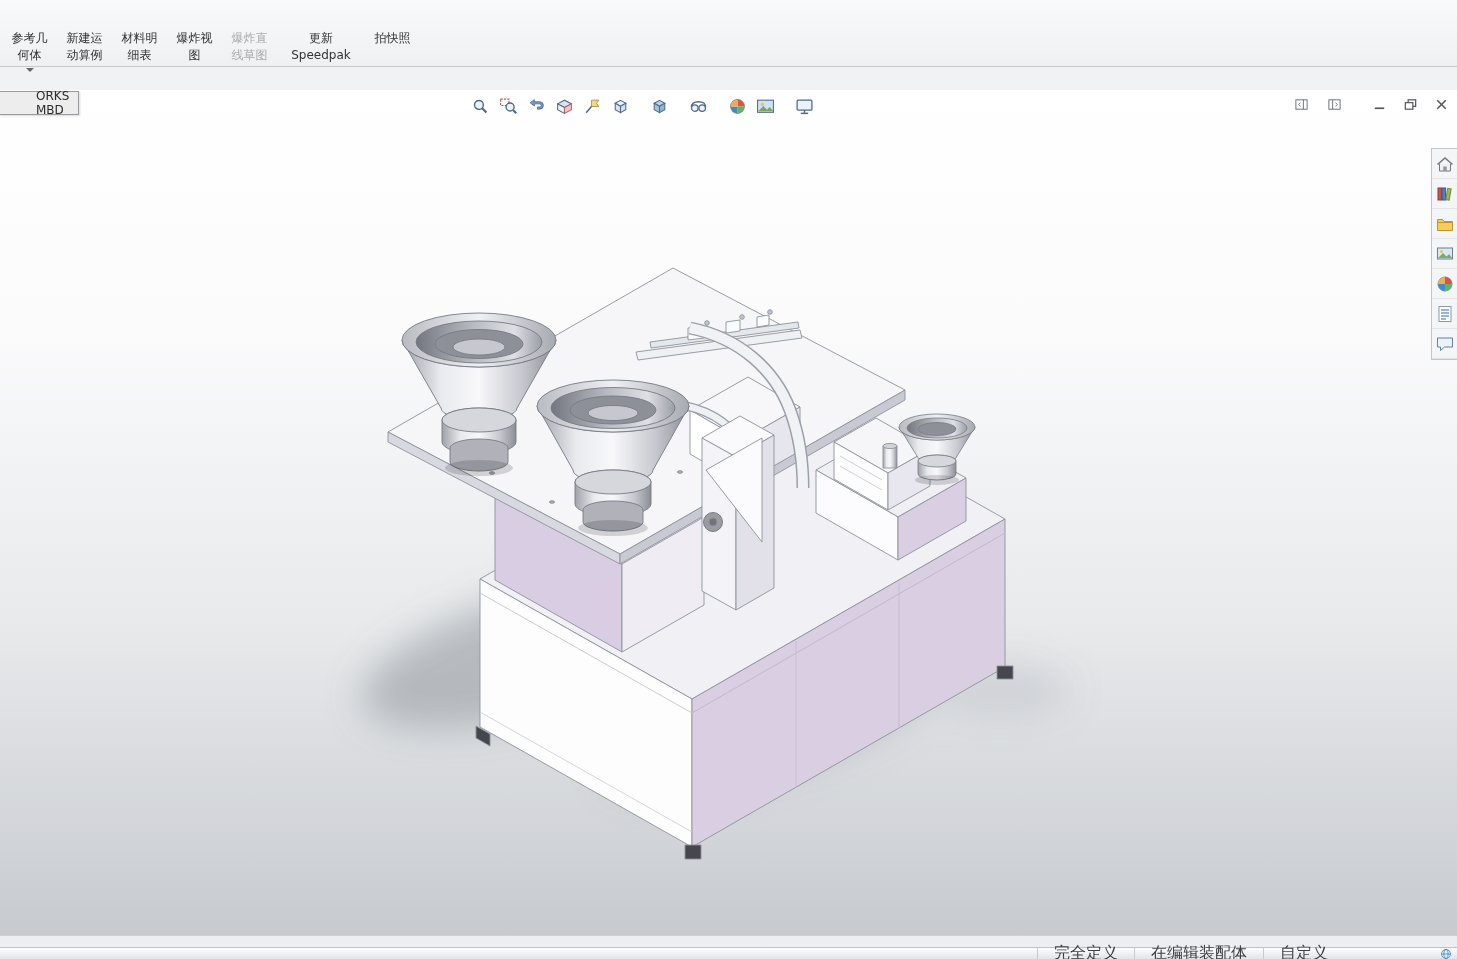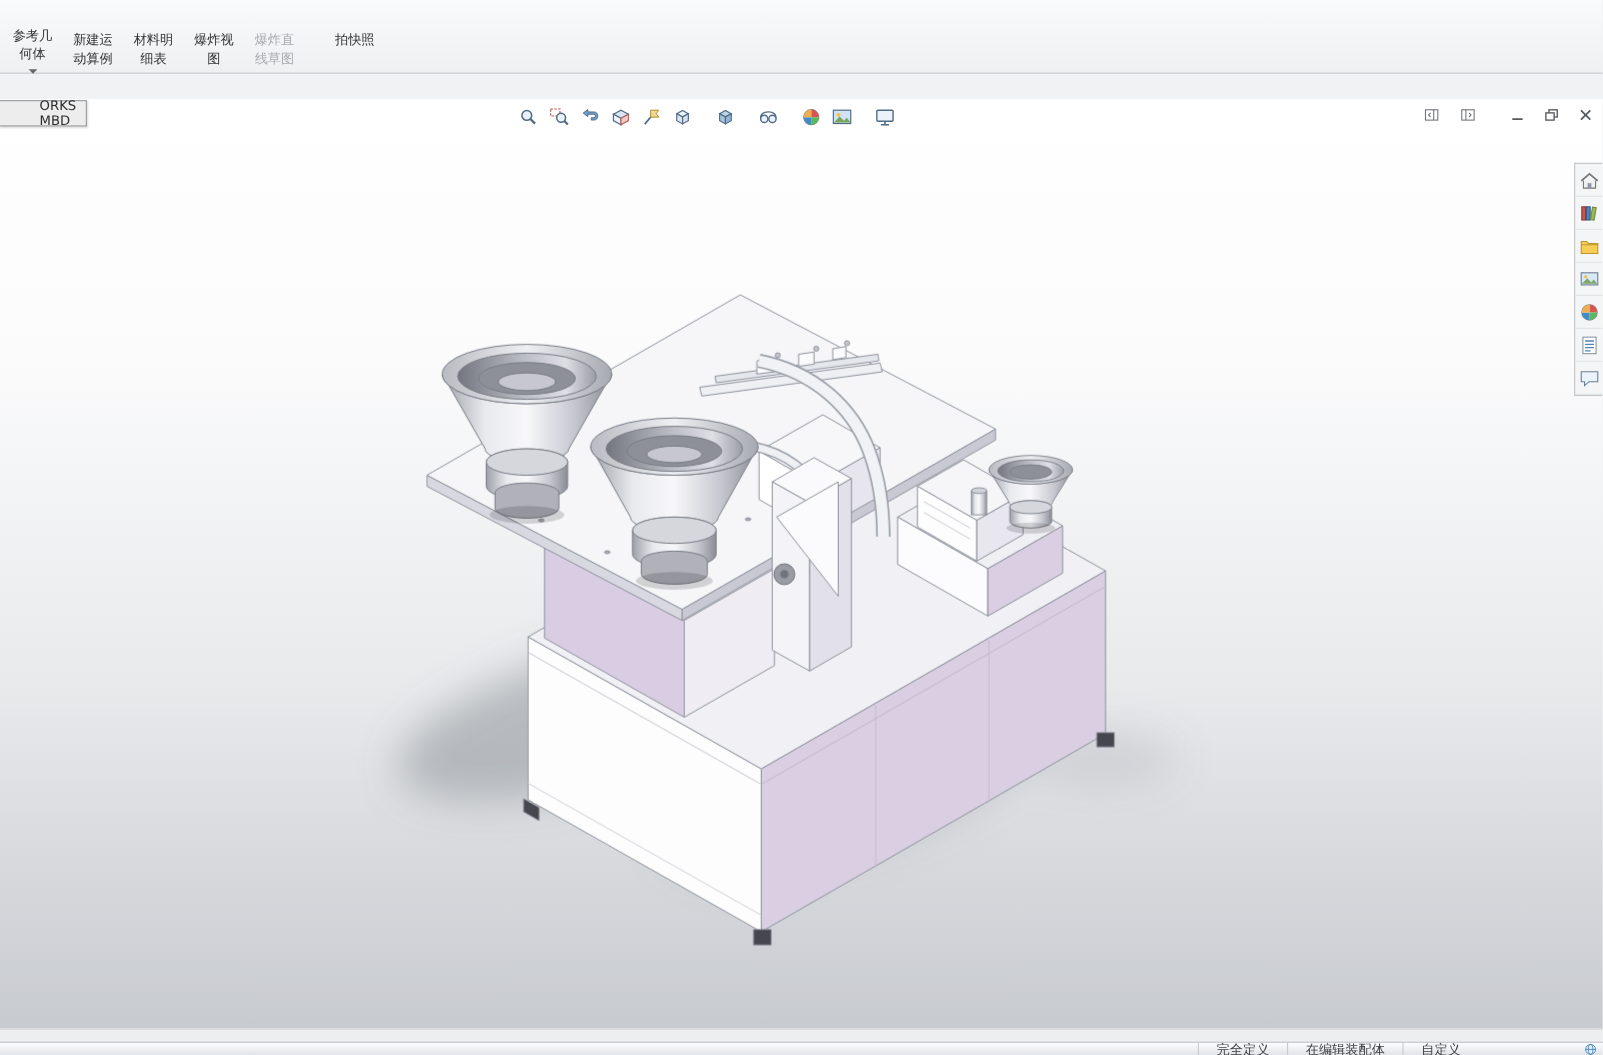--- a/index.html
+++ b/index.html
@@ -3,21 +3,21 @@
 <meta charset="utf-8">
 <style>
   *{margin:0;padding:0;box-sizing:border-box}
   html,body{width:1457px;height:959px;overflow:hidden;
     font-family:"DejaVu Sans","Liberation Sans",sans-serif;background:#f1f2f4;}
   .app{position:relative;width:1457px;height:959px;}
 
   
   .ribbon{position:absolute;top:0;left:0;right:0;height:67px;
     background:linear-gradient(#f9fafb,#eef0f2);
-    border-bottom:1px solid #c6c9cc;display:flex;align-items:center;padding:2px 0 2px 2px;font-family:Liberation Mono, monospace;}
+    border-bottom:1px solid #c6c9cc;display:flex;align-items:flex-start;padding:2px 0 2px 2px;}
   .rbtn{min-width:55px;display:flex;flex-direction:column;align-items:center;
     padding:3px 3px 2px;border:1px solid transparent;border-radius:2px;color:#333;}
   .rbtn .ricon{height:24px;display:flex;align-items:center;justify-content:center;}
   .rlabel{font-size:12px;line-height:17px;height:17px;text-align:center;white-space:nowrap;}
   .rbtn.active{background:#d9ebf9;border-color:#89b3d4;}
   .rbtn.disabled{color:#a9acb0;}
   .dd-arrow{width:0;height:0;border-left:4px solid transparent;border-right:4px solid transparent;
     border-top:4px solid #666;margin-top:4px;}
   .rsep{width:1px;background:#d2d5d8;margin:8px 4px;}
 
@@ -48,21 +48,21 @@
     border:1px solid #c3c6c9;border-right:none;display:flex;flex-direction:column;}
   .tp-item{height:30px;display:flex;align-items:center;justify-content:center;
     border-bottom:1px solid #e2e4e6;}
   .tp-item svg{width:20px;height:20px;display:block;}
 
   
   .bottom-strip{position:absolute;top:935px;left:0;right:0;height:12px;background:#eceef0;
     border-top:1px solid #cdd0d3;}
   .statusbar{position:absolute;top:947px;left:0;right:0;height:12px;
     background:linear-gradient(#fdfdfe,#e0e4e8);border-top:1px solid #bfc3c7;
-    display:flex;align-items:flex-start;justify-content:flex-end;font-size:12px;color:#3c3f43;padding-left:45px;}
+    display:flex;align-items:center;justify-content:flex-end;font-size:16px;color:#3c3f43;padding-left:45px;}
   .sb-item{padding:0 16px;border-left:1px solid #c8ccd0;height:12px;display:flex;align-items:center;white-space:nowrap;}
   .sb-spacer{width:96px;}
   .sb-globe{margin-right:5px;display:flex;align-items:center;}
   .sb-globe svg{width:12px;height:12px;display:block;}
 </style>
 </head>
 <body>
 
 <div class="app">
 
@@ -130,20 +130,31 @@
             <rect x="13" y="3" width="4.5" height="4.5" fill="#e8e8e8" stroke="#b0b0b0"></rect>
           </svg>
       </span>
       <span class="rlabel">爆炸直</span>
       <span class="rlabel">线草图</span>
     </div>
 
     <div class="rsep"></div>
 
 
+    <div class="rbtn" style="min-width:70px">
+      <span class="ricon">
+        <svg viewBox="0 0 20 20">
+            <path d="M15.5 8a6 6 0 1 0-1 6.5" fill="none" stroke="#4f9d4f" stroke-width="2"></path>
+            <polygon points="17,4.5 16.2,10.2 11.8,6.8" fill="#4f9d4f"></polygon>
+            <rect x="7" y="7" width="6" height="5" fill="#dce9f5" stroke="#567a9e"></rect>
+          </svg>
+      </span>
+      <span class="rlabel">更新</span>
+      <span class="rlabel">Speedpak</span>
+    </div>
 
     <div class="rsep"></div>
 
     <div class="rbtn">
       <span class="ricon">
         <svg viewBox="0 0 20 20">
             <rect x="6.5" y="3" width="7" height="3.5" fill="#e7eef6" stroke="#567a9e"></rect>
             <rect x="1.5" y="6" width="17" height="10.5" rx="1.5" fill="#e7eef6" stroke="#567a9e"></rect>
             <circle cx="10" cy="11" r="3.6" fill="#fff" stroke="#567a9e"></circle>
             <circle cx="10" cy="11" r="1.6" fill="#9fb6cc"></circle>

